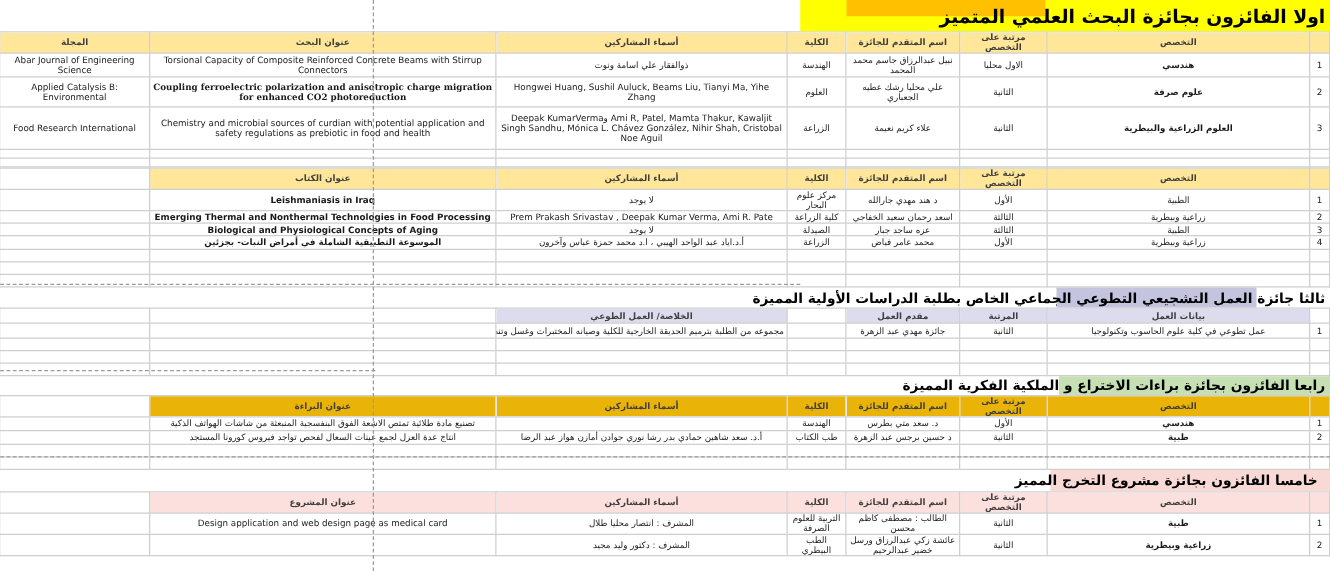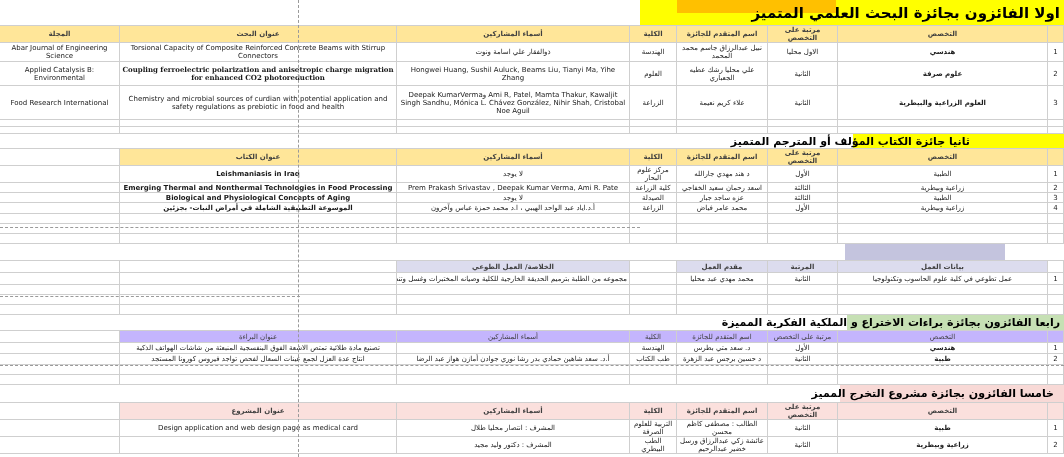--- a/index.html
+++ b/index.html
@@ -8,21 +8,21 @@
   table.tbl{border-collapse:collapse;table-layout:fixed;width:1064px;direction:rtl;}
   table.tbl td{border:1px solid #cfcfcf;font-size:7px;line-height:8px;padding:0 2px;
                vertical-align:middle;text-align:center;overflow:hidden;}
   
   
   tr.h13{height:13px}tr.h19{height:19px}tr.h24{height:24px}tr.h34{height:34px}
   tr.h7{height:7px}tr.h12{height:12px}tr.h10{height:10px}tr.h11{height:11px}
   
   .hdr-tan{background:#FFE699;font-weight:bold;color:#3f3f3f;}
   .hdr-lav{background:#DCDCEE;font-weight:bold;color:#3f3f3f;}
-  .hdr-grn{background:#c4b5fd;font-weight:normal;color:#3f3f3f;}
+  .hdr-grn{background:#eab308;font-weight:bold;color:#3f3f3f;}
   .hdr-pnk{background:#FBE0DD;font-weight:bold;color:#3f3f3f;}
   .bold{font-weight:bold}
   .ltr{direction:ltr}
   .left{text-align:left}
   .fancy{font-family:"DejaVu Serif","Liberation Serif",serif;font-weight:bold;}
   .rel{position:relative}
   .ovf{position:absolute;right:2px;top:50%;transform:translateY(-50%);
        white-space:nowrap;font-size:7px;direction:rtl;}
   
   .titlerow{position:relative;width:1064px;}
@@ -116,24 +116,20 @@
           <td></td>
           <td></td>
           <td></td>
           <td></td>
           <td></td>
           <td></td>
         </tr>
   </tbody>
     </table>
 
-  <div class="titlerow trh14">
-    <div class="tblock" style="right:0;width:211px;background:#FFFF00;"></div>
-    <div class="ttext t-mid" style="right:94px;">ثانيا  جائزة الكتاب المؤلف أو المترجم المتميز</div>
-  </div>
 
   <table class="tbl">
     <colgroup>
         <col style="width:16px">
         <col style="width:210px">
         <col style="width:70px">
         <col style="width:91px">
         <col style="width:47px">
         <col style="width:233px">
         <col style="width:277px">
@@ -218,20 +214,21 @@
           <td></td>
           <td></td>
           <td></td>
           <td></td>
         </tr>
   </tbody>
     </table>
 
   <div class="titlerow trh16">
     <div class="tblock" style="right:59px;width:160px;background:#C4C4DE;"></div>
+    <div class="ttext t-mid" style="right:4px;">ثالثا   جائزة العمل التشجيعي التطوعي الجماعي الخاص بطلبة الدراسات الأولية المميزة</div>
   </div>
 
   <table class="tbl">
     <colgroup>
         <col style="width:16px">
         <col style="width:210px">
         <col style="width:70px">
         <col style="width:91px">
         <col style="width:47px">
         <col style="width:233px">
@@ -246,21 +243,21 @@
       <td class="hdr-lav">مقدم العمل</td>
       <td></td>
       <td class="hdr-lav">الخلاصة/ العمل الطوعي</td>
       <td></td>
       <td></td>
     </tr>
     <tr class="h12">
       <td>1</td>
       <td>عمل تطوعي في كلية علوم الحاسوب وتكنولوجيا</td>
       <td>الثانية</td>
-      <td>محمد مهدي عبد محليا</td>
+      <td>جائزة مهدي عبد الزهرة</td>
       <td></td>
       <td class="rel">
             <span class="ovf">مجموعه من الطلبة بترميم الحديقة الخارجية للكلية وصيانه المختبرات وغسل وتنضيف الكلية من دا</span>
           </td>
       <td></td>
       <td></td>
     </tr>
     <tr class="h10">
           <td></td>
           <td></td>

